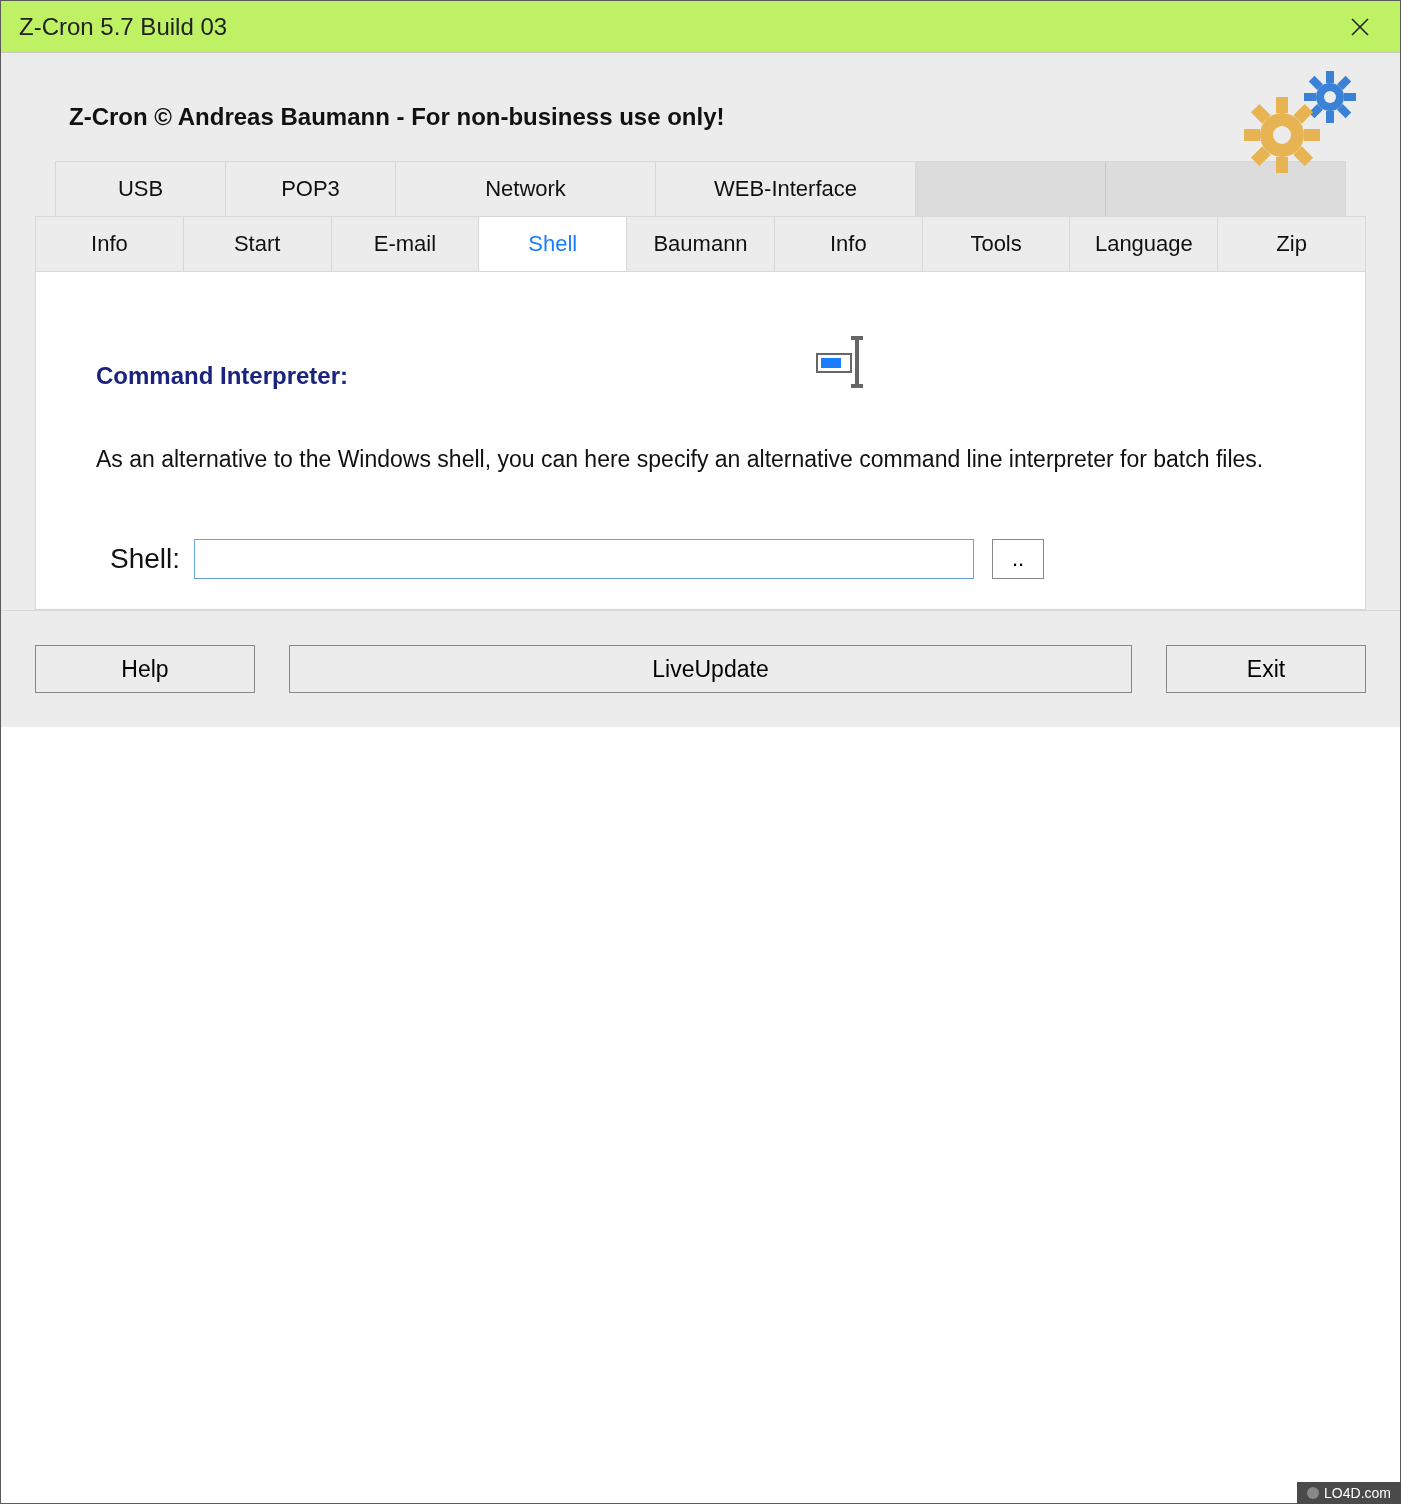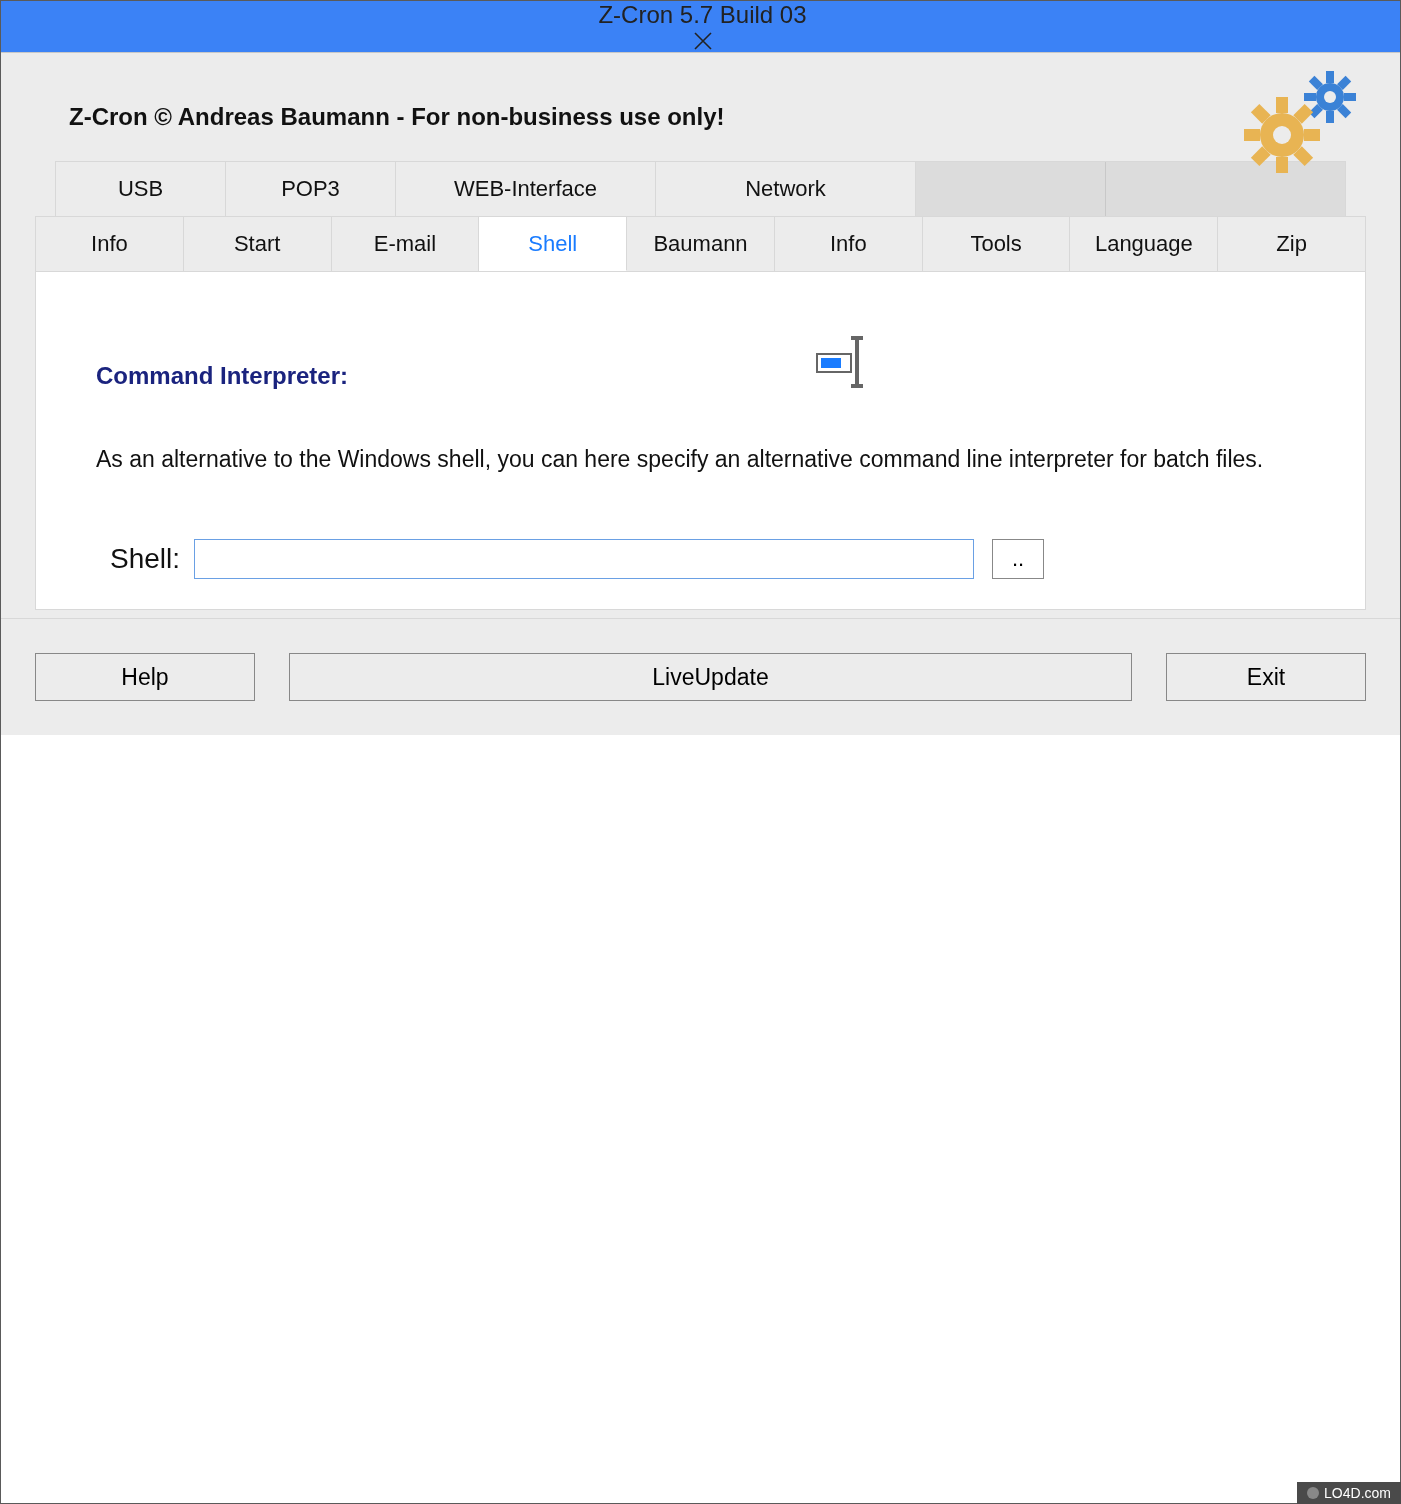--- a/index.html
+++ b/index.html
@@ -1,39 +1,39 @@
 <!DOCTYPE html>
 <html><head>
 <meta charset="utf-8">
 <style>
 * { box-sizing: border-box; margin: 0; padding: 0; }
 html, body { width: 1401px; height: 1504px; font-family: Arial, Helvetica, sans-serif; background: #fff; }
 .window { width: 1401px; height: 1504px; border: 1px solid #5a5a5a; background: #fff; display: flex; flex-direction: column; }
-.titlebar { display: flex; align-items: center; justify-content: space-between; height: 52px; padding: 0 14px 0 18px; background: #3b82f6; border-bottom: 1px solid #c8c8c8; flex-direction: column; }
+.titlebar { display: flex; align-items: center; justify-content: space-between; height: 52px; padding: 0 14px 0 18px; background: #bef264; border-bottom: 1px solid #c8c8c8; }
 .titlebar-title { font-size: 24px; color: #222; }
 .titlebar-close { width: 52px; height: 52px; display: flex; align-items: center; justify-content: center; font-size: 28px; color: #222; cursor: pointer; }
 .header { position: relative; background: #ececec; padding: 50px 34px 28px 34px; border-bottom: 0; }
 .header-text { font-size: 24px; font-weight: bold; color: #111; margin-left: 34px; }
 .gears { position: absolute; top: 16px; right: 30px; width: 130px; height: 110px; }
 .tabs-row { display: flex; background: #ececec; }
 .tab { display: flex; align-items: center; justify-content: center; height: 54px; font-size: 22px; color: #111; border-right: 1px solid #d8d8d8; cursor: pointer; background: #ececec; }
 .tab:last-child { border-right: none; }
 .tab.empty { background: #dcdcdc; }
 .tabs-row.row1 .tab { flex: 0 0 auto; }
 .tabs-row.row1 .tab:nth-child(1){ width: 170px; }
 .tabs-row.row1 .tab:nth-child(2){ width: 170px; }
 .tabs-row.row1 .tab:nth-child(3){ width: 260px; }
 .tabs-row.row1 .tab:nth-child(4){ width: 260px; }
 .tabs-row.row1 .tab:nth-child(5){ width: 190px; border-right:1px solid #c8c8c8;}
 .tabs-row.row1 .tab:nth-child(6){ flex:1; }
 .tabs-row.row1 { margin: 0 54px; border: 1px solid #d8d8d8; border-bottom: none; }
 .tabs-row.row2 { margin: 0 34px; border: 1px solid #d8d8d8; border-top: 1px solid #d8d8d8; }
 .tabs-row.row2 .tab { flex: 1; }
 .tab.active { background: #fff; color: #1a7cff; position: relative; border-bottom: 1px solid #fff; margin-bottom: -1px; }
-.content { margin: 0 34px 8px 34px; background: #fff; border: 1px solid #d8d8d8; border-top: none; flex: 1; position: relative; padding: 0; display:flex; flex-direction:column; }
+.content { margin: 0 34px 0 34px; background: #fff; border: 1px solid #d8d8d8; border-top: none; flex: 1; position: relative; padding: 0; display:flex; flex-direction:column; }
 .content-inner { padding: 54px 60px 30px 60px; flex:1; display:flex; flex-direction:column; }
 .section-header { color: #1a237e; font-size: 24px; font-weight: bold; margin-top: 36px; margin-bottom: 8px; }
 .icon-row { display:flex; align-items:center; gap:40px; }
 .icon-interp { flex:1; display:flex; justify-content:center; }
 .desc { font-size: 23px; color: #111; line-height: 1.35; margin-top: 46px; }
 .field-row { display:flex; align-items:center; gap:18px; margin-top: 64px; margin-left: 14px; }
 .field-label { font-size: 28px; color: #111; width: 66px; }
 .field-input { flex: 0 0 780px; height: 40px; border: 1px solid #6aa0e4; background: #fff; font-size: 20px; padding: 4px 8px; }
 .browse-btn { width: 52px; height: 40px; border: 1px solid #888; background: #fff; font-size: 22px; cursor:pointer; display:flex; align-items:center; justify-content:center; }
 .save-row { margin-top: auto; padding: 0 8px 30px 8px; }
@@ -97,22 +97,22 @@
           <circle cx="0" cy="0" r="9" fill="#ececec"></circle>
         </g>
       </svg>
     </div>
   </div>
 
   <div style="background:#ececec; padding-top:2px;">
     <div class="tabs-row row1">
       <div class="tab">USB</div>
       <div class="tab">POP3</div>
+      <div class="tab">Network</div>
       <div class="tab">WEB-Interface</div>
-      <div class="tab">Network</div>
       <div class="tab empty"></div>
       <div class="tab empty"></div>
     </div>
     <div class="tabs-row row2">
       <div class="tab">Info</div>
       <div class="tab">Start</div>
       <div class="tab">E-mail</div>
       <div class="tab active">Shell</div>
       <div class="tab">Baumann</div>
       <div class="tab">Info</div>

